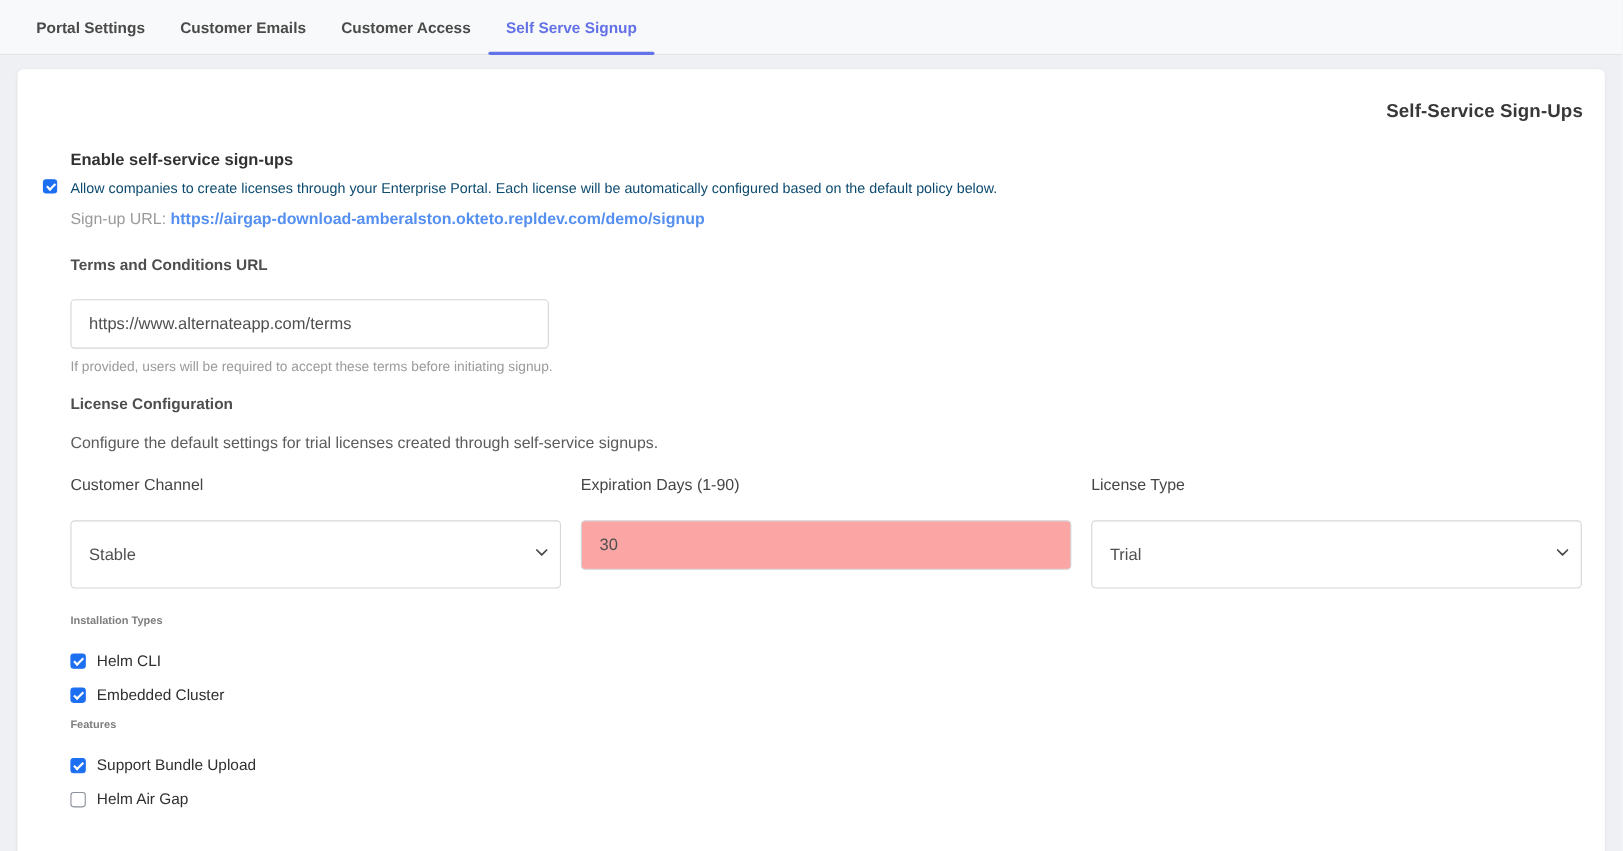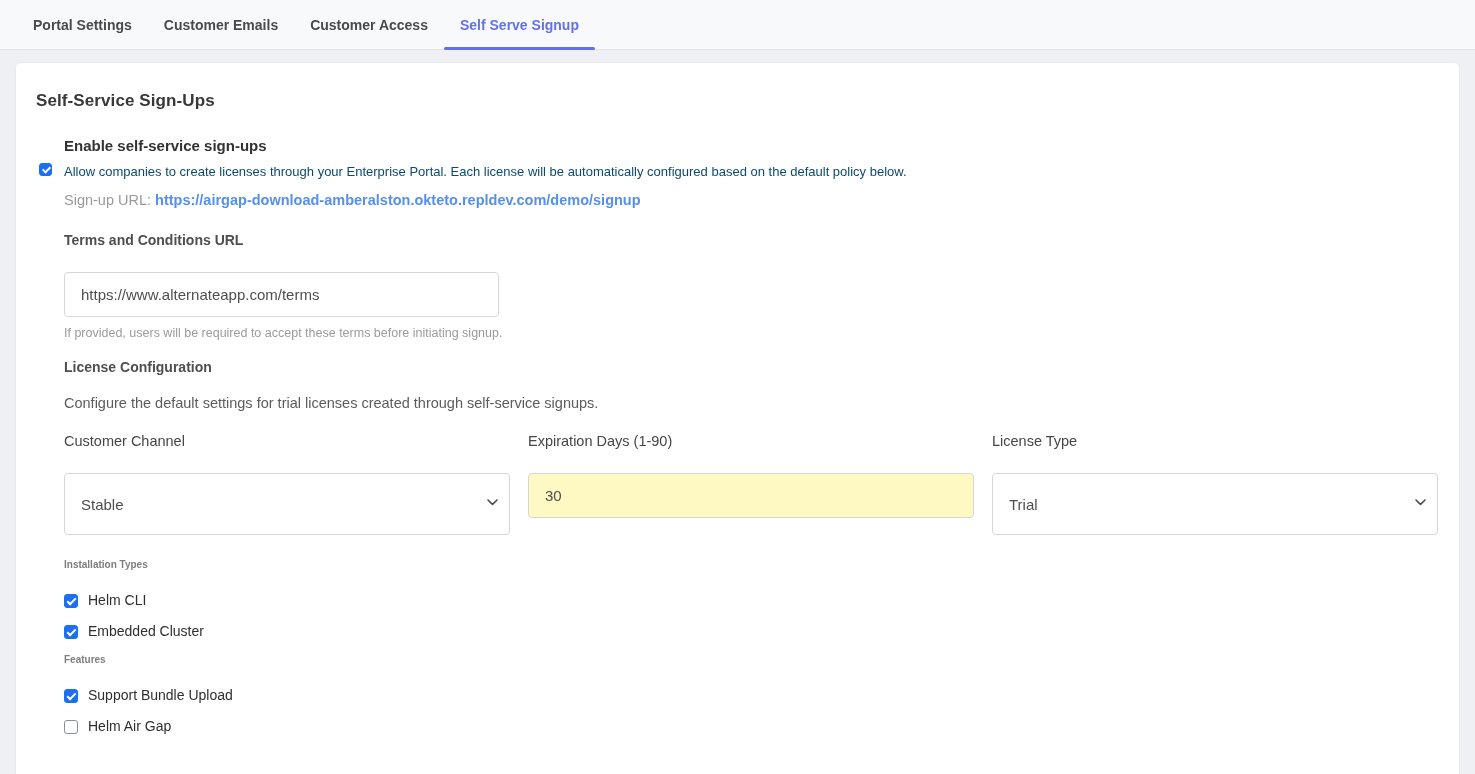--- a/index.html
+++ b/index.html
@@ -51,20 +51,21 @@
     border-radius: 6px;
     box-shadow: 0 1px 2px rgba(0,0,0,.04);
     height: calc(774px - 62px + 20px);
     padding: 28px 20px 0 20px;
   }
   .page-title {
     font-size: 17px;
     font-weight: 600;
     color: #383838;
     letter-spacing: .1px;
+    text-align: right;
   }
 
   .section { margin-left: 28px; margin-top: 26px; }
 
   .enable-heading {
     font-size: 15px;
     font-weight: 700;
     color: #323232;
   }
   .enable-row {
@@ -162,21 +163,21 @@
   }
   .grid-input {
     width: 100%;
     height: 45px;
     border: 1px solid #d5d6d9;
     border-radius: 4px;
     padding: 0 16px;
     font-family: inherit;
     font-size: 15px;
     color: #4f4f4f;
-    background: #fef9c3;
+    background: #fca5a5;
     outline: none;
   }
 
   .group-label {
     margin-top: 24px;
     font-size: 10px;
     font-weight: 600;
     color: #7e7e7e;
   }
   .check-list { margin-top: 22px; }

